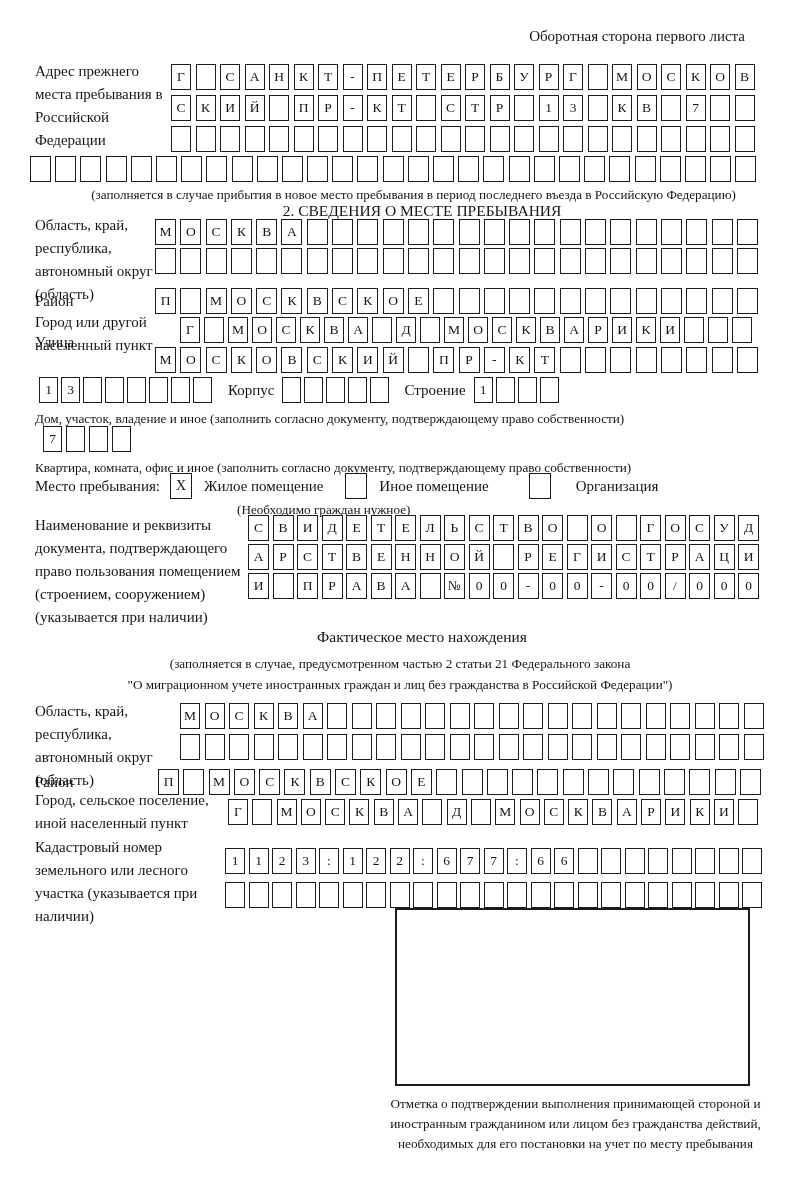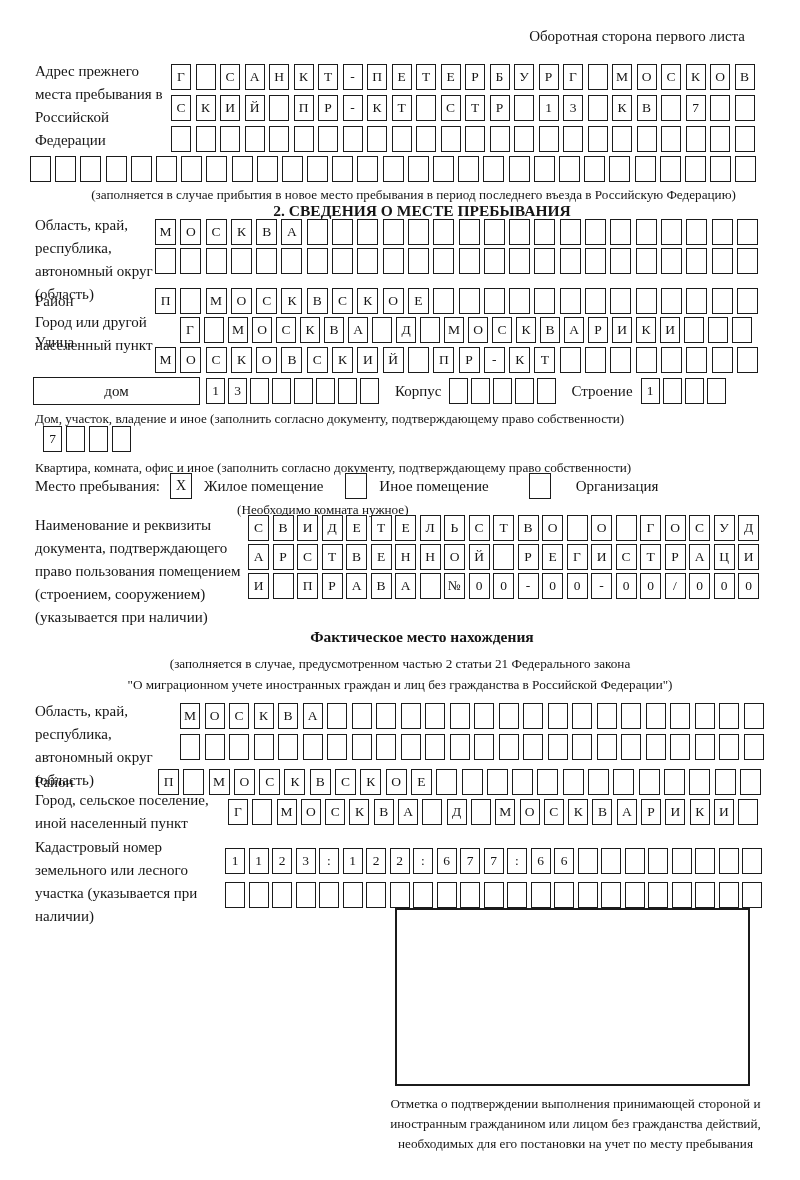--- a/index.html
+++ b/index.html
@@ -6,21 +6,21 @@
   html,body { background:#fff; }
   body {
     width:800px; height:1180px; position:relative; overflow:hidden;
     color:#151515; font-family:"Liberation Serif","DejaVu Serif",serif;
     font-size:15px;
   }
   .abs { position:absolute; }
   .lbl { font-size:15px; line-height:23px; }
   .note { font-size:13.2px; line-height:20px; }
   .center { left:0; width:100%; text-align:center; }
-  .bold { font-weight:bold;padding-left:44px; }
+  .bold { font-weight:normal;padding-left:44px; }
   .cells { display:flex; }
   .cell {
     flex:none; display:inline-flex; align-items:center; justify-content:center;
     width:20px; height:26px; border:1.6px solid #1b1b1b; background:#fff;
     font-size:13.5px; line-height:1;
   }
   .cw21 .cell { width:21px; }
   .cw19 .cell { width:19px; }
   .g45 { gap:4.5px; } .g43 { gap:4.3px; } .g42 { gap:4.2px; }
   .g40 { gap:4px; }   .g35 { gap:3.5px; } .g30 { gap:3px; }
@@ -291,21 +291,20 @@
     <span class="cell"></span>
     <span class="cell"></span>
     <span class="cell"></span>
     <span class="cell"></span>
     <span class="cell"></span>
     <span class="cell"></span>
     <span class="cell"></span>
   </div>
 
 <div class="abs inline-row" style="top:377px; left:33px;">
-  <div class="bigbox" style="width:167px;">дом</div>
   <div class="cells g30 cw19" style="margin-left:6px;">
       <span class="cell">1</span>
       <span class="cell">3</span>
       <span class="cell"></span>
       <span class="cell"></span>
       <span class="cell"></span>
       <span class="cell"></span>
       <span class="cell"></span>
       <span class="cell"></span>
     </div>
@@ -339,21 +338,21 @@
 
 <div class="abs inline-row" style="top:473px; left:35px;">
   <div>Место пребывания:</div>
   <div class="checkbox" style="margin-left:10px;">X</div>
   <div style="margin-left:12px;">Жилое помещение</div>
   <div class="checkbox" style="margin-left:22px;"></div>
   <div style="margin-left:12px;">Иное помещение</div>
   <div class="checkbox" style="margin-left:40px;"></div>
   <div style="margin-left:25px;">Организация</div>
 </div>
-<div class="abs note" style="top:500px; left:237px;">(Необходимо комната нужное)</div>
+<div class="abs note" style="top:500px; left:237px;">(Необходимо граждан нужное)</div>
 
 <div class="abs lbl" style="top:514px; left:35px; width:215px;">Наименование и реквизиты документа, подтверждающего право пользования помещением (строением, сооружением) (указывается при наличии)</div>
 <div class="abs vstack" style="top:515px; left:248px; gap:3px;">
   <div class="cells g35 cw21">
       <span class="cell">С</span>
       <span class="cell">В</span>
       <span class="cell">И</span>
       <span class="cell">Д</span>
       <span class="cell">Е</span>
       <span class="cell">Т</span>

